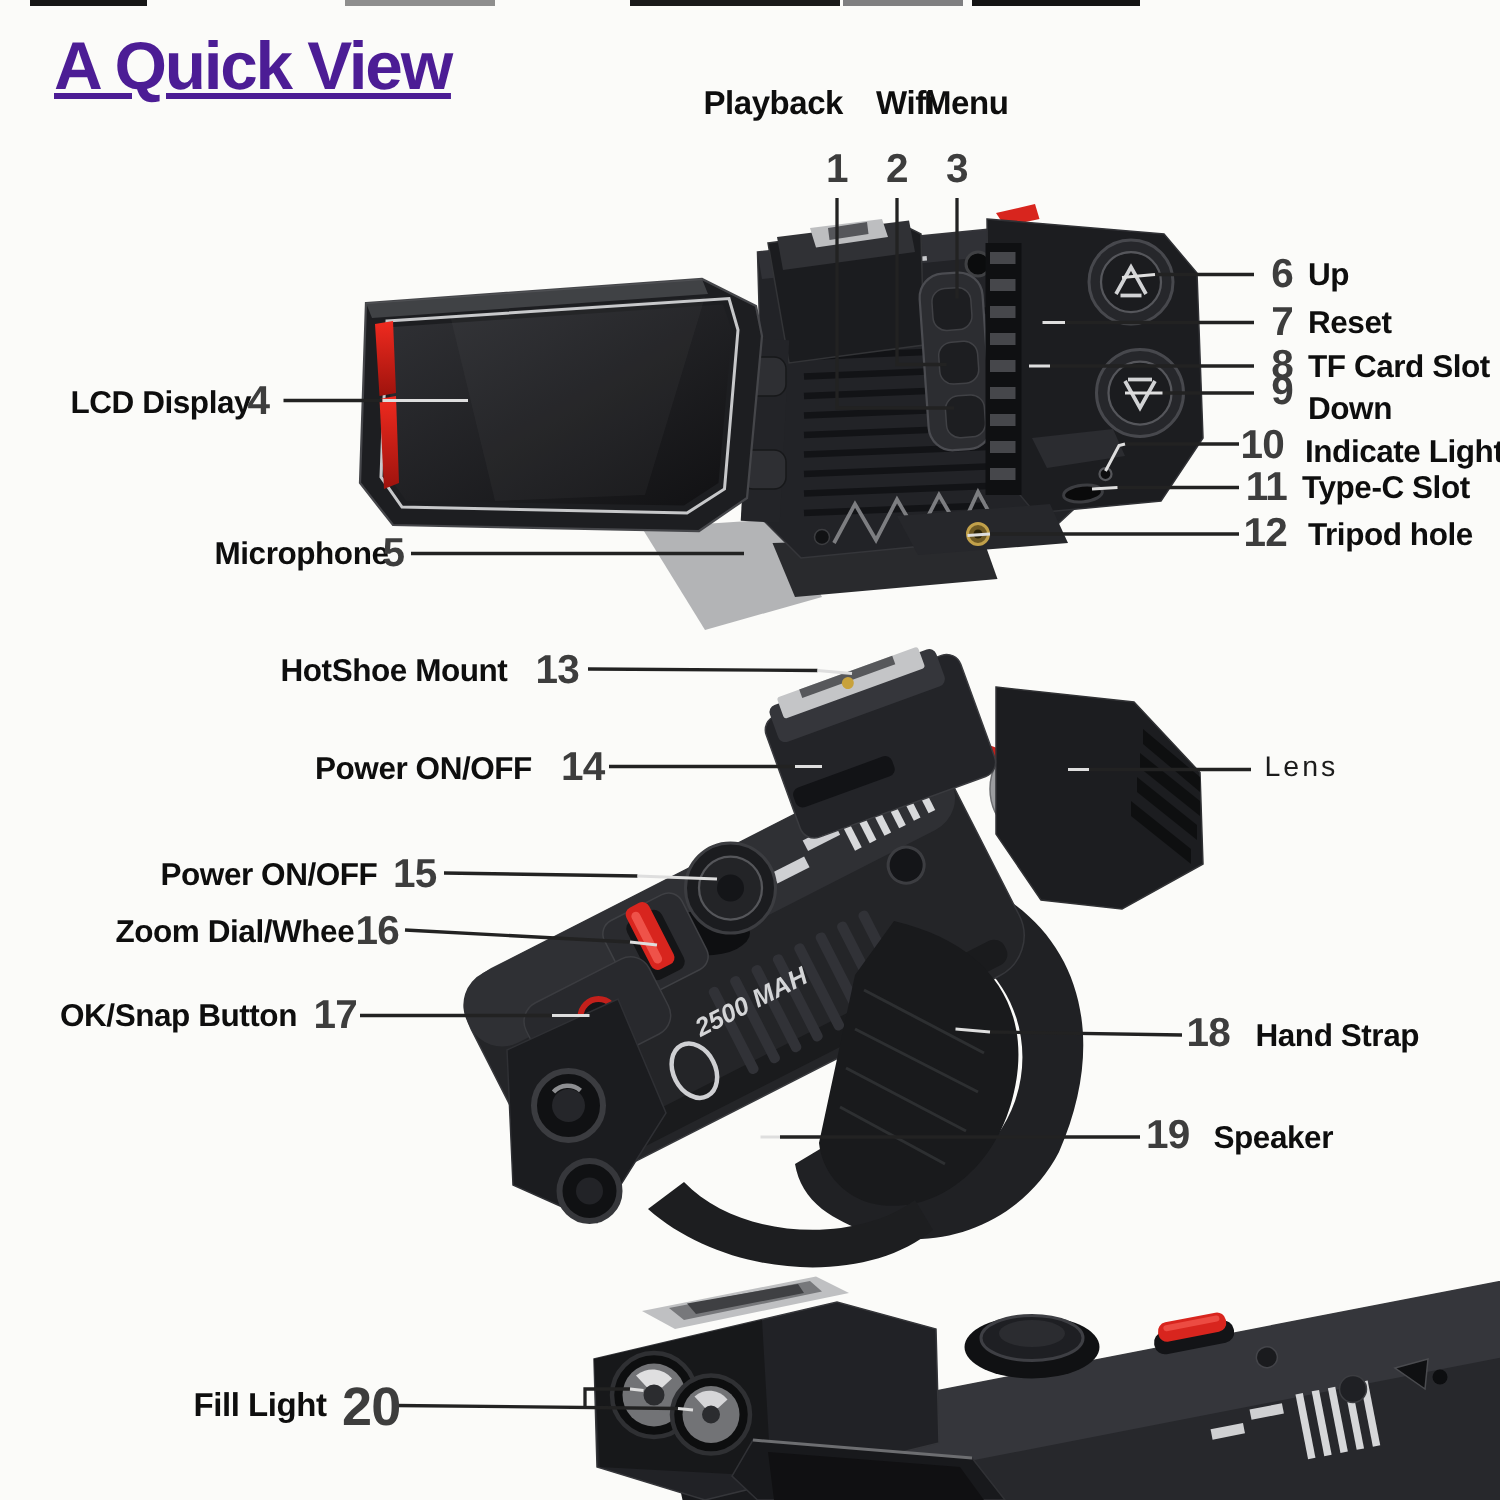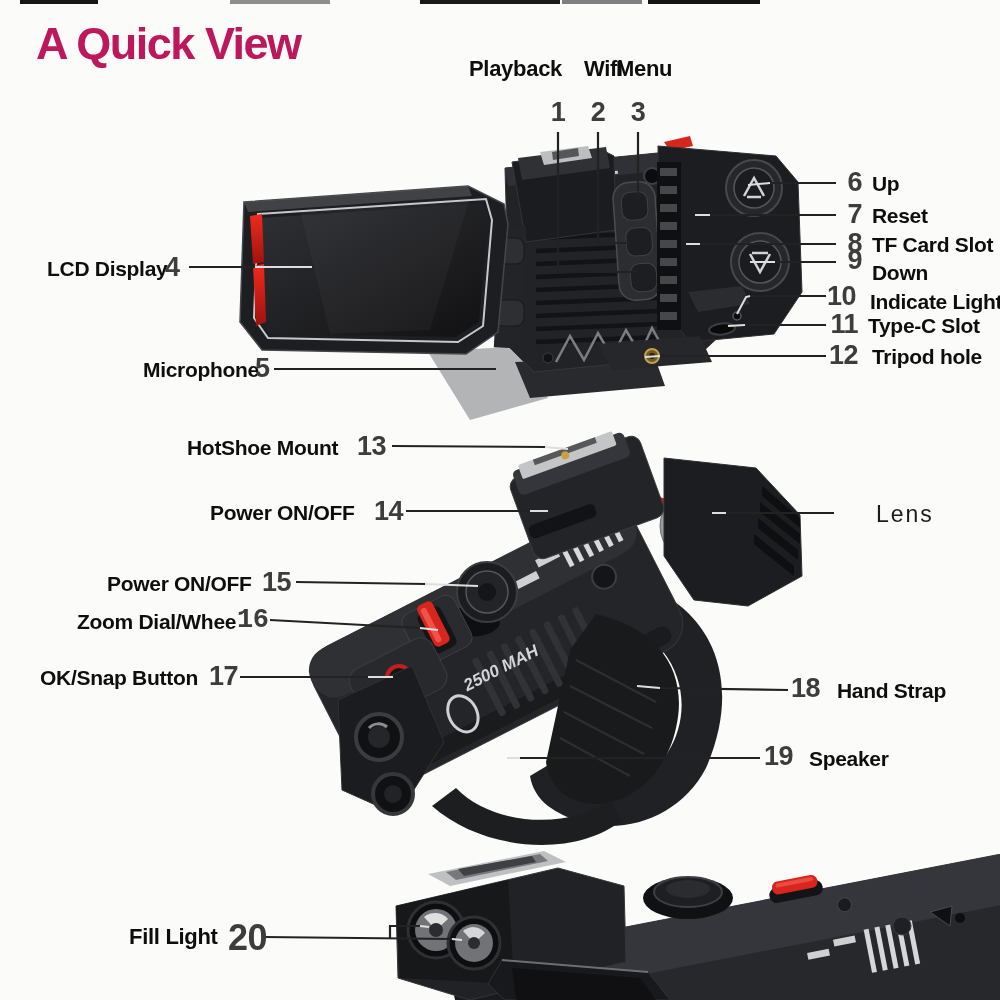--- a/index.html
+++ b/index.html
@@ -3,28 +3,28 @@
 <meta charset="utf-8">
 <style>
   html,body{margin:0;padding:0;background:#ffffff;}
   .stage{
     position:relative;width:1000px;height:1000px;overflow:hidden;
     background:#fbfbf9;
     font-family:"Liberation Sans", sans-serif;
     -webkit-font-smoothing:antialiased;
   }
   .abs{position:absolute;white-space:nowrap;}
-  .title{font-size:45px;font-weight:800;letter-spacing:-1.5px;color:#be185d;}
+  .title{font-size:45px;font-weight:800;letter-spacing:-1.5px;color:#4c1d95;text-decoration:underline;}
   .topbtn{font-size:22px;font-weight:700;letter-spacing:-0.3px;color:#0e0e0e;}
   .lbl{font-size:21px;font-weight:700;letter-spacing:-0.3px;color:#0e0e0e;}
   .lbl-sm{font-size:22px;font-weight:700;letter-spacing:-0.3px;color:#0e0e0e;}
   .num{font-size:27px;font-weight:600;color:#3d3d3d;letter-spacing:-0.5px;}
   .num-lg{font-size:36px;}
   .num-r{width:34px;text-align:right;display:inline-block;}
-  .lens-lbl{font-size:23px;font-weight:400;letter-spacing:2px;color:#1c1c1c;margin-left:33px;}
+  .lens-lbl{font-size:19px;font-weight:400;letter-spacing:2px;color:#1c1c1c;}
   svg{position:absolute;left:0;top:0;}
 </style>
 </head>
 <body>
 
 <div class="stage">
 
   <svg width="1000" height="1000" viewBox="0 0 1000 1000">
     <defs>
       <linearGradient id="screenGrad" x1="0" y1="0" x2="1" y2="1">
@@ -364,21 +364,21 @@
   <span class="abs num num-r" style="left:824px;top:340px;">12</span>
   <span class="abs lbl" style="left:872px;top:345px;">Tripod hole</span>
 
   <span class="abs lbl" style="left:187px;top:436px;">HotShoe Mount</span>
   <span class="abs num" style="left:357px;top:431px;">13</span>
   <span class="abs lbl" style="left:210px;top:501px;">Power ON/OFF</span>
   <span class="abs num" style="left:374px;top:496px;">14</span>
   <span class="abs lbl" style="left:107px;top:572px;">Power ON/OFF</span>
   <span class="abs num" style="left:262px;top:567px;">15</span>
   <span class="abs lbl" style="left:77px;top:610px;">Zoom Dial/Whee</span>
-  <span class="abs num" style="left:237px;top:605px;font-family:Liberation Mono, monospace;">16</span>
+  <span class="abs num" style="left:237px;top:605px;">16</span>
   <span class="abs lbl" style="left:40px;top:666px;">OK/Snap Button</span>
   <span class="abs num" style="left:209px;top:661px;text-align:center;">17</span>
 
   <span class="abs lens-lbl" style="left:843px;top:501px;">Lens</span>
   <span class="abs num" style="left:791px;top:673px;">18</span>
   <span class="abs lbl" style="left:837px;top:679px;">Hand Strap</span>
   <span class="abs num" style="left:764px;top:741px;">19</span>
   <span class="abs lbl" style="left:809px;top:747px;">Speaker</span>
 
   <span class="abs lbl-sm" style="left:129px;top:924px;">Fill Light</span>

